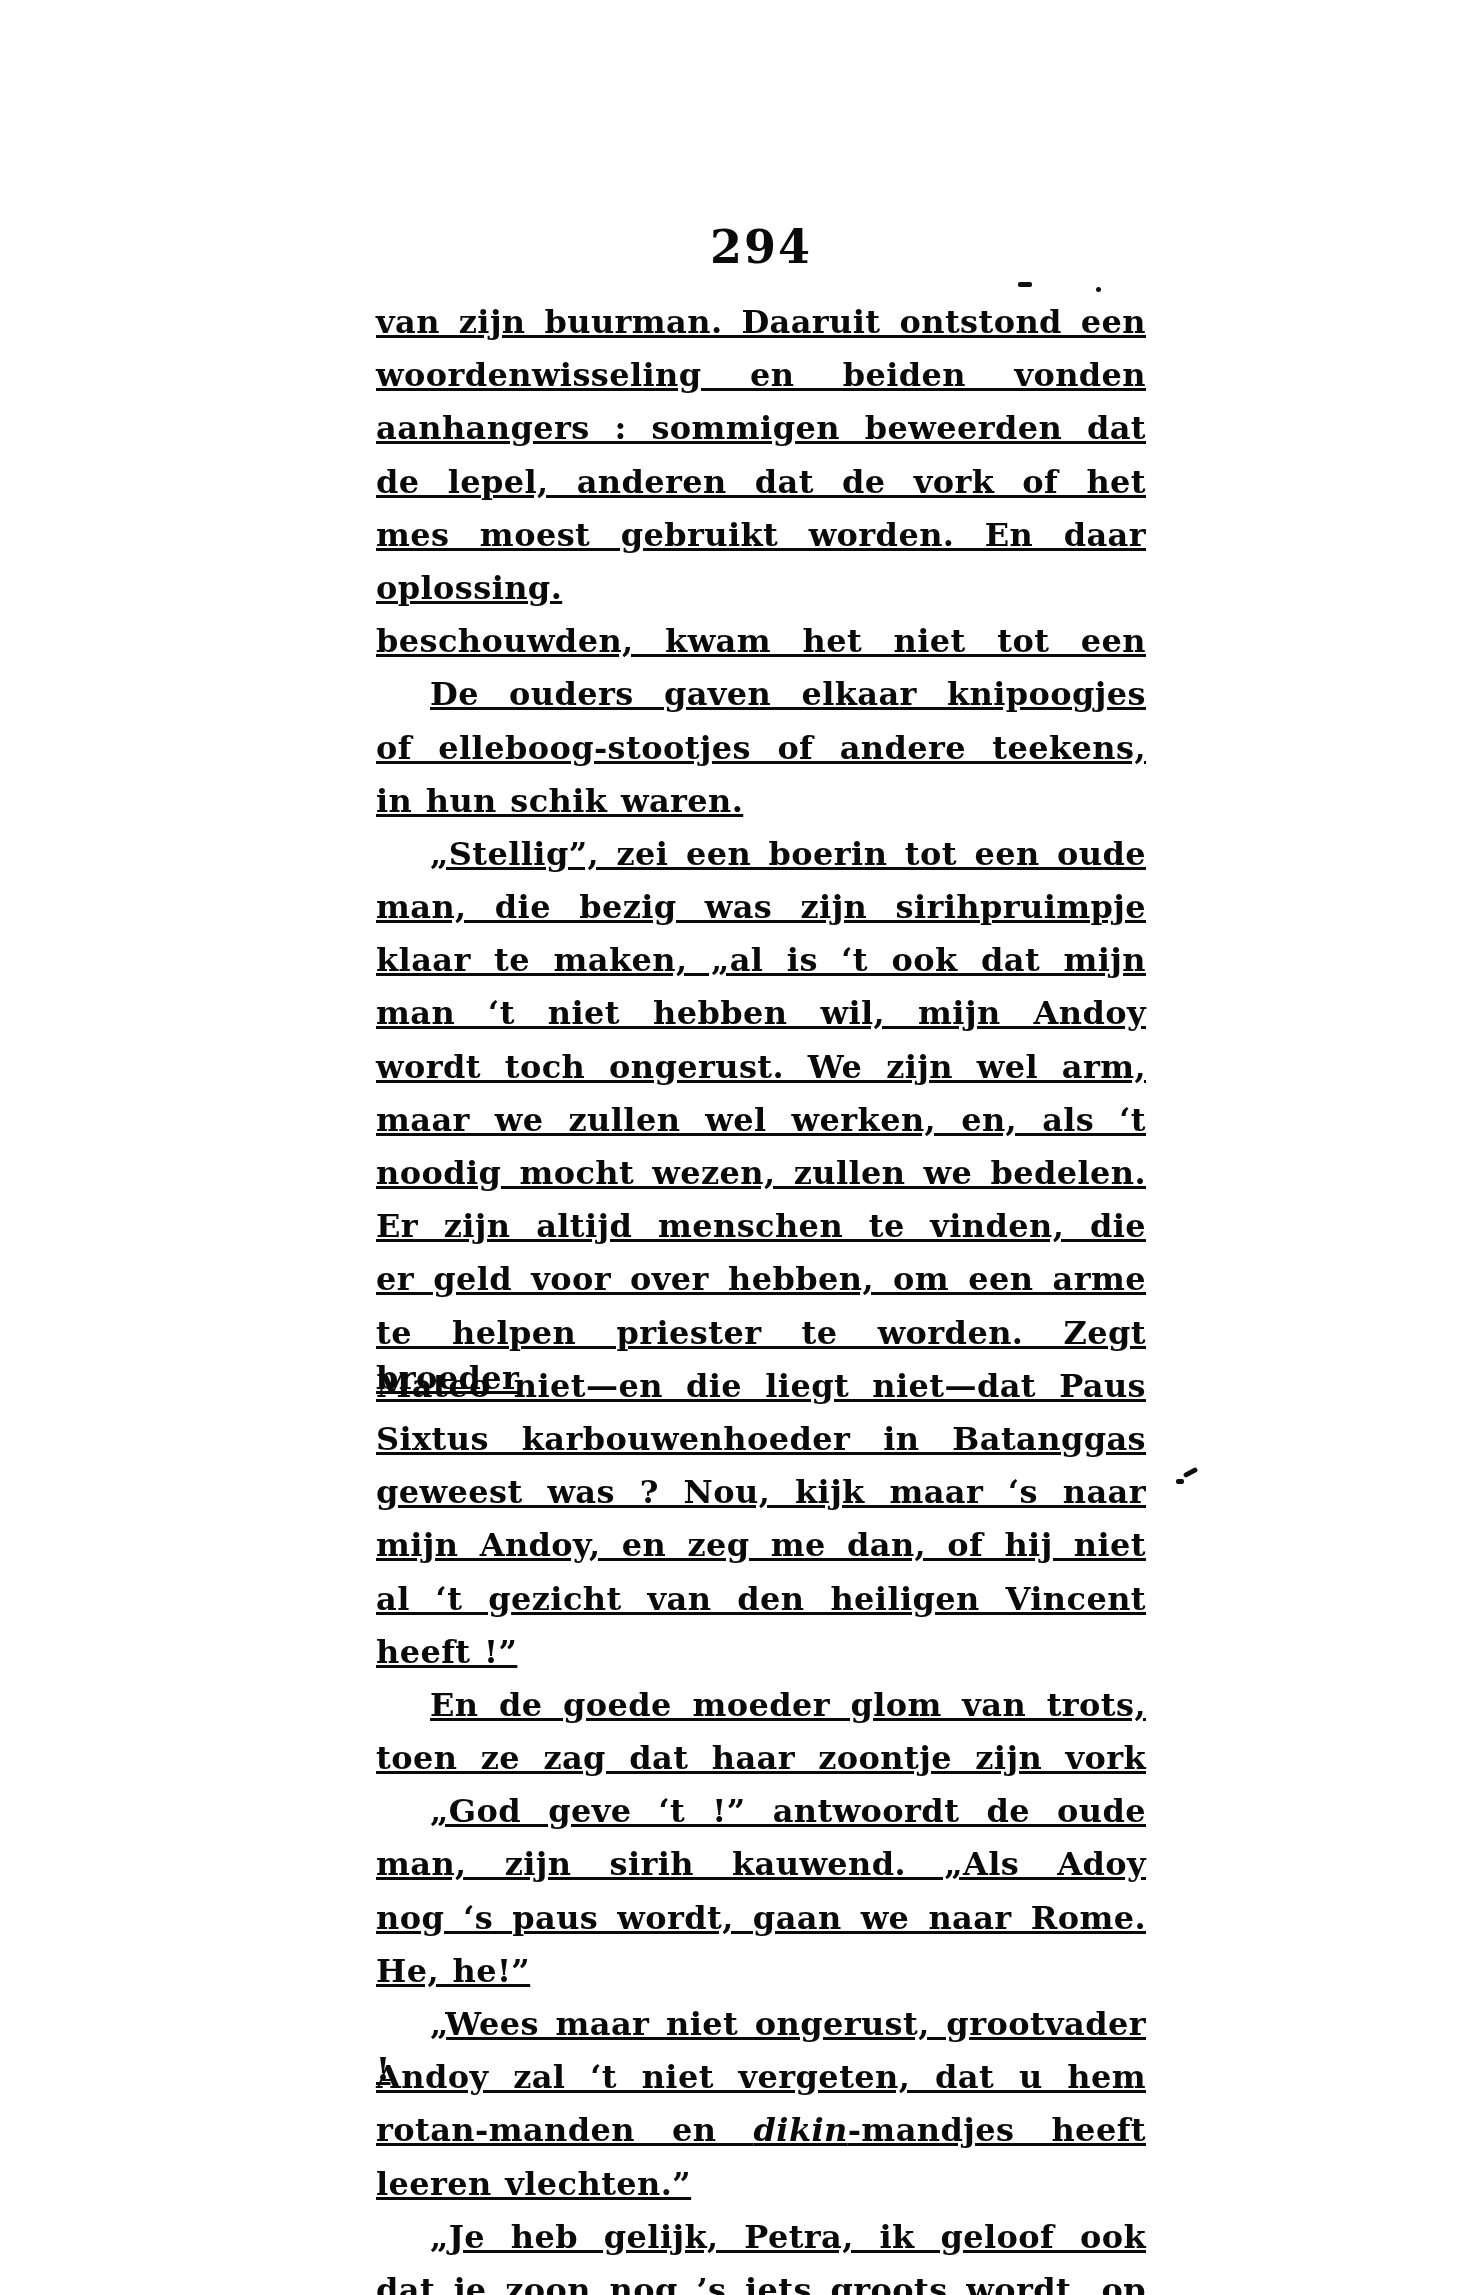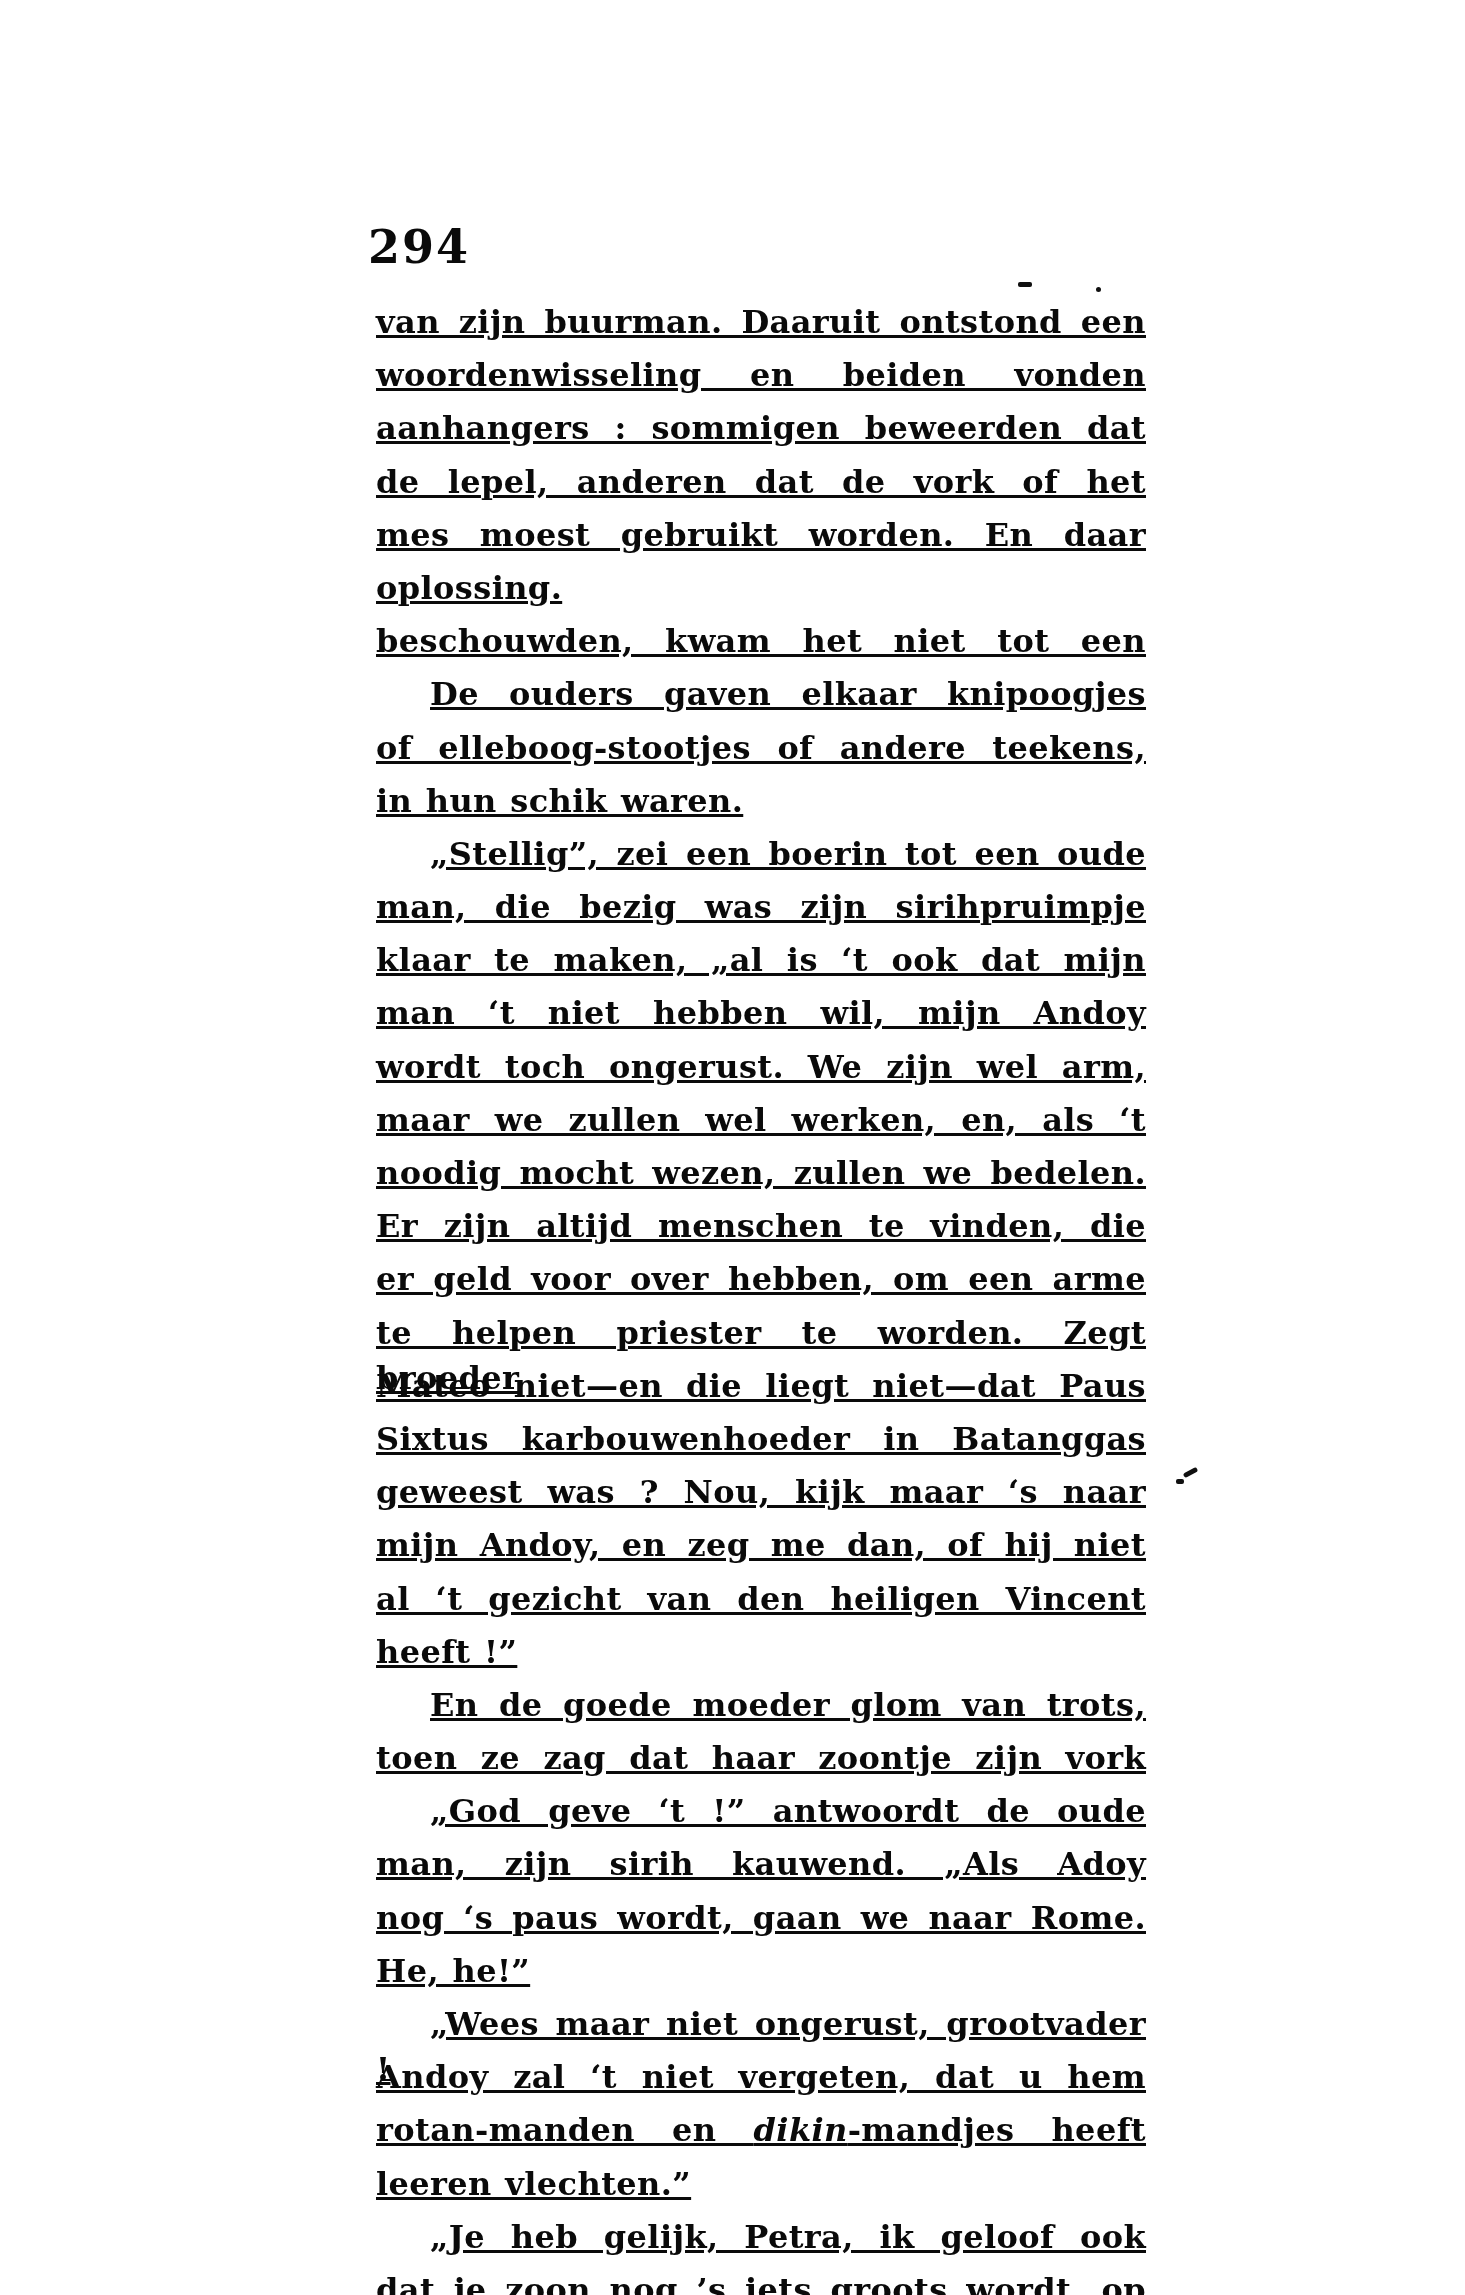--- a/index.html
+++ b/index.html
@@ -15,20 +15,21 @@
     color: #0a0a0a;
     font-family: "DejaVu Serif", "Liberation Serif", serif;
     font-weight: 700;
     overflow: hidden;
   }
   .page-number {
     position: absolute;
     top: 220px;
     left: 368px;
     width: 786px;
+    text-align: center;
     font-size: 46px;
     letter-spacing: 2px;
   }
   .text-column {
     position: absolute;
     left: 368px;
     top: 292px;
     width: 786px;
   }
   .line {

